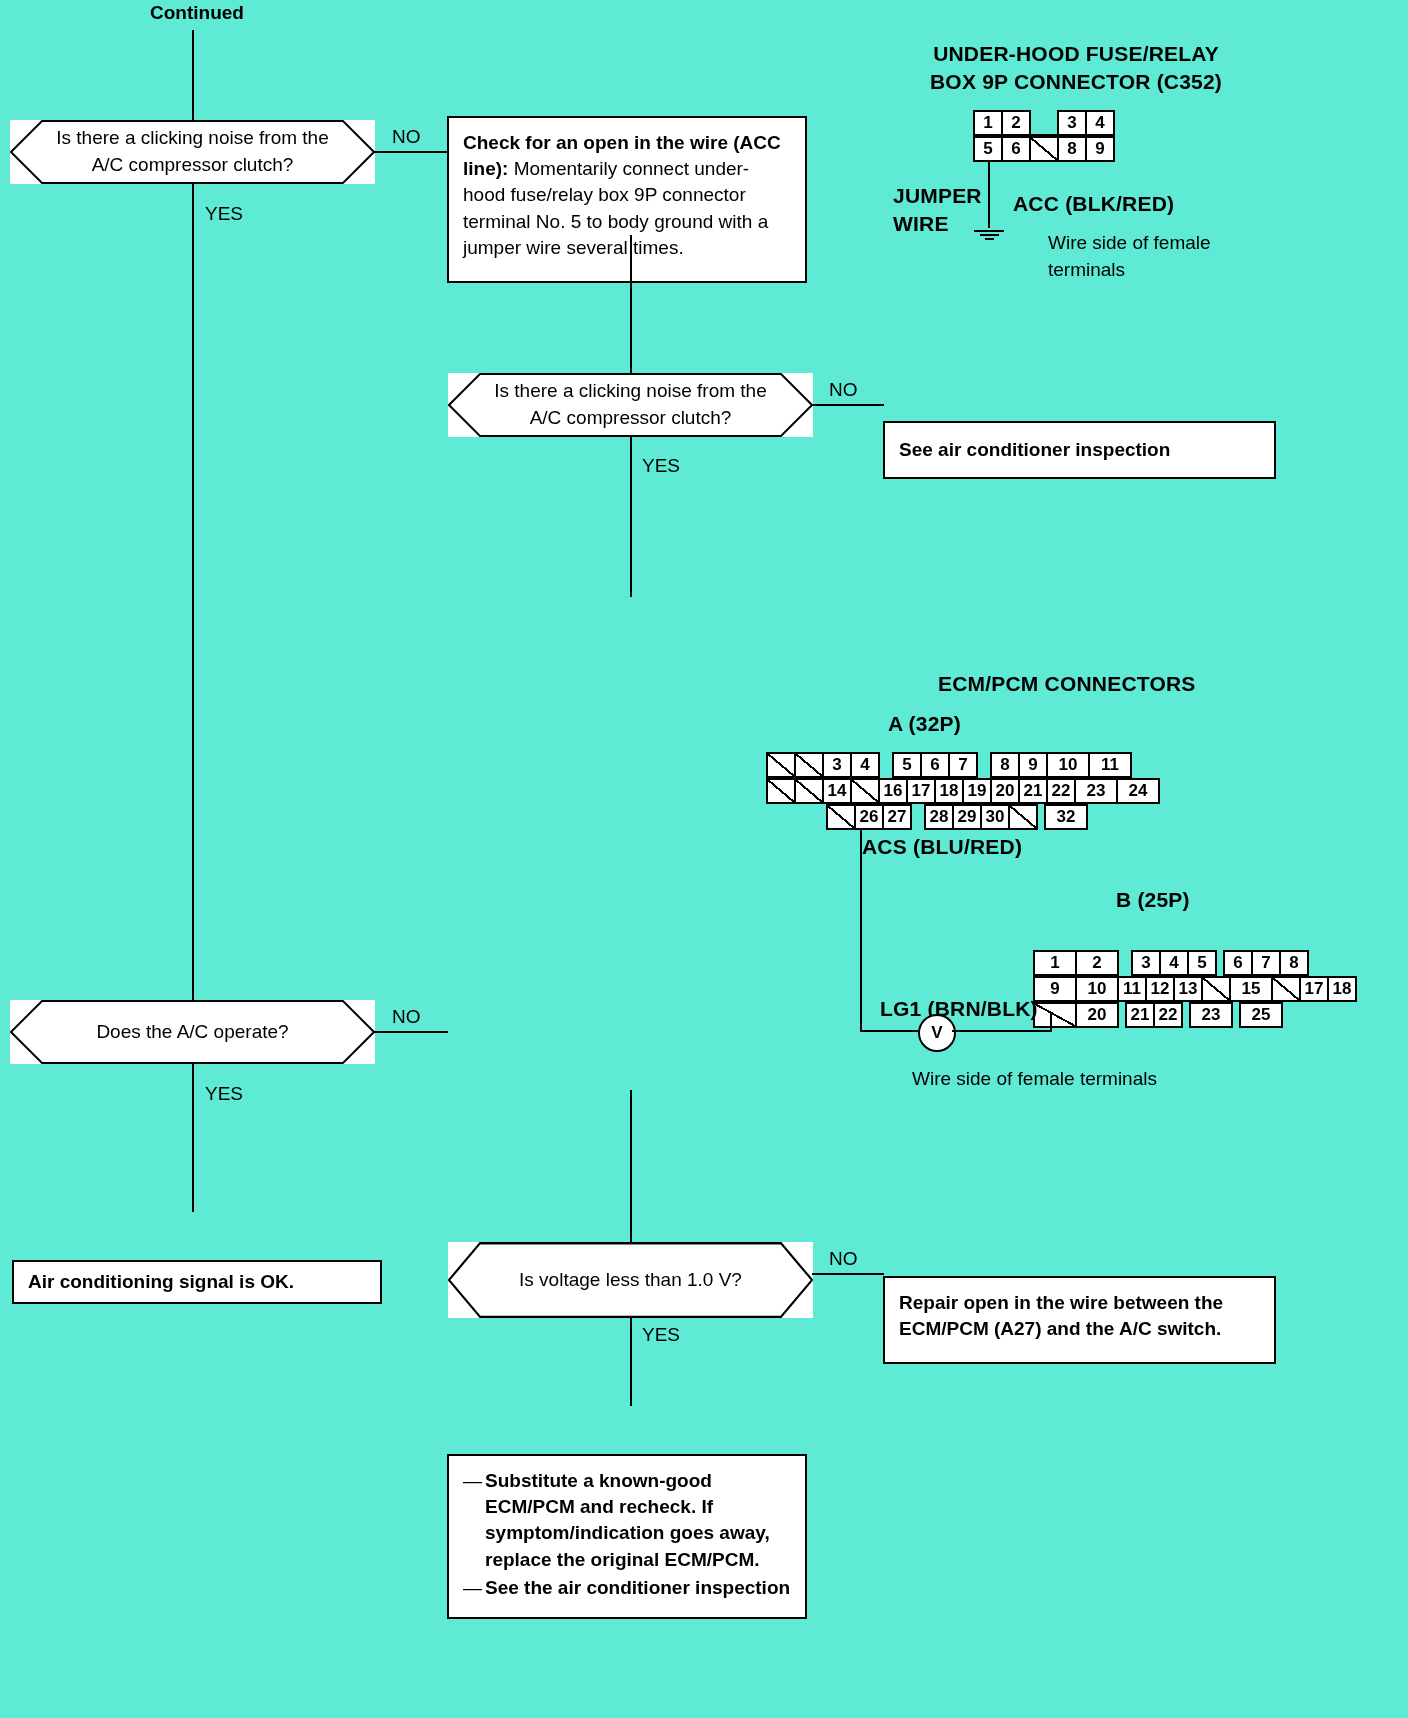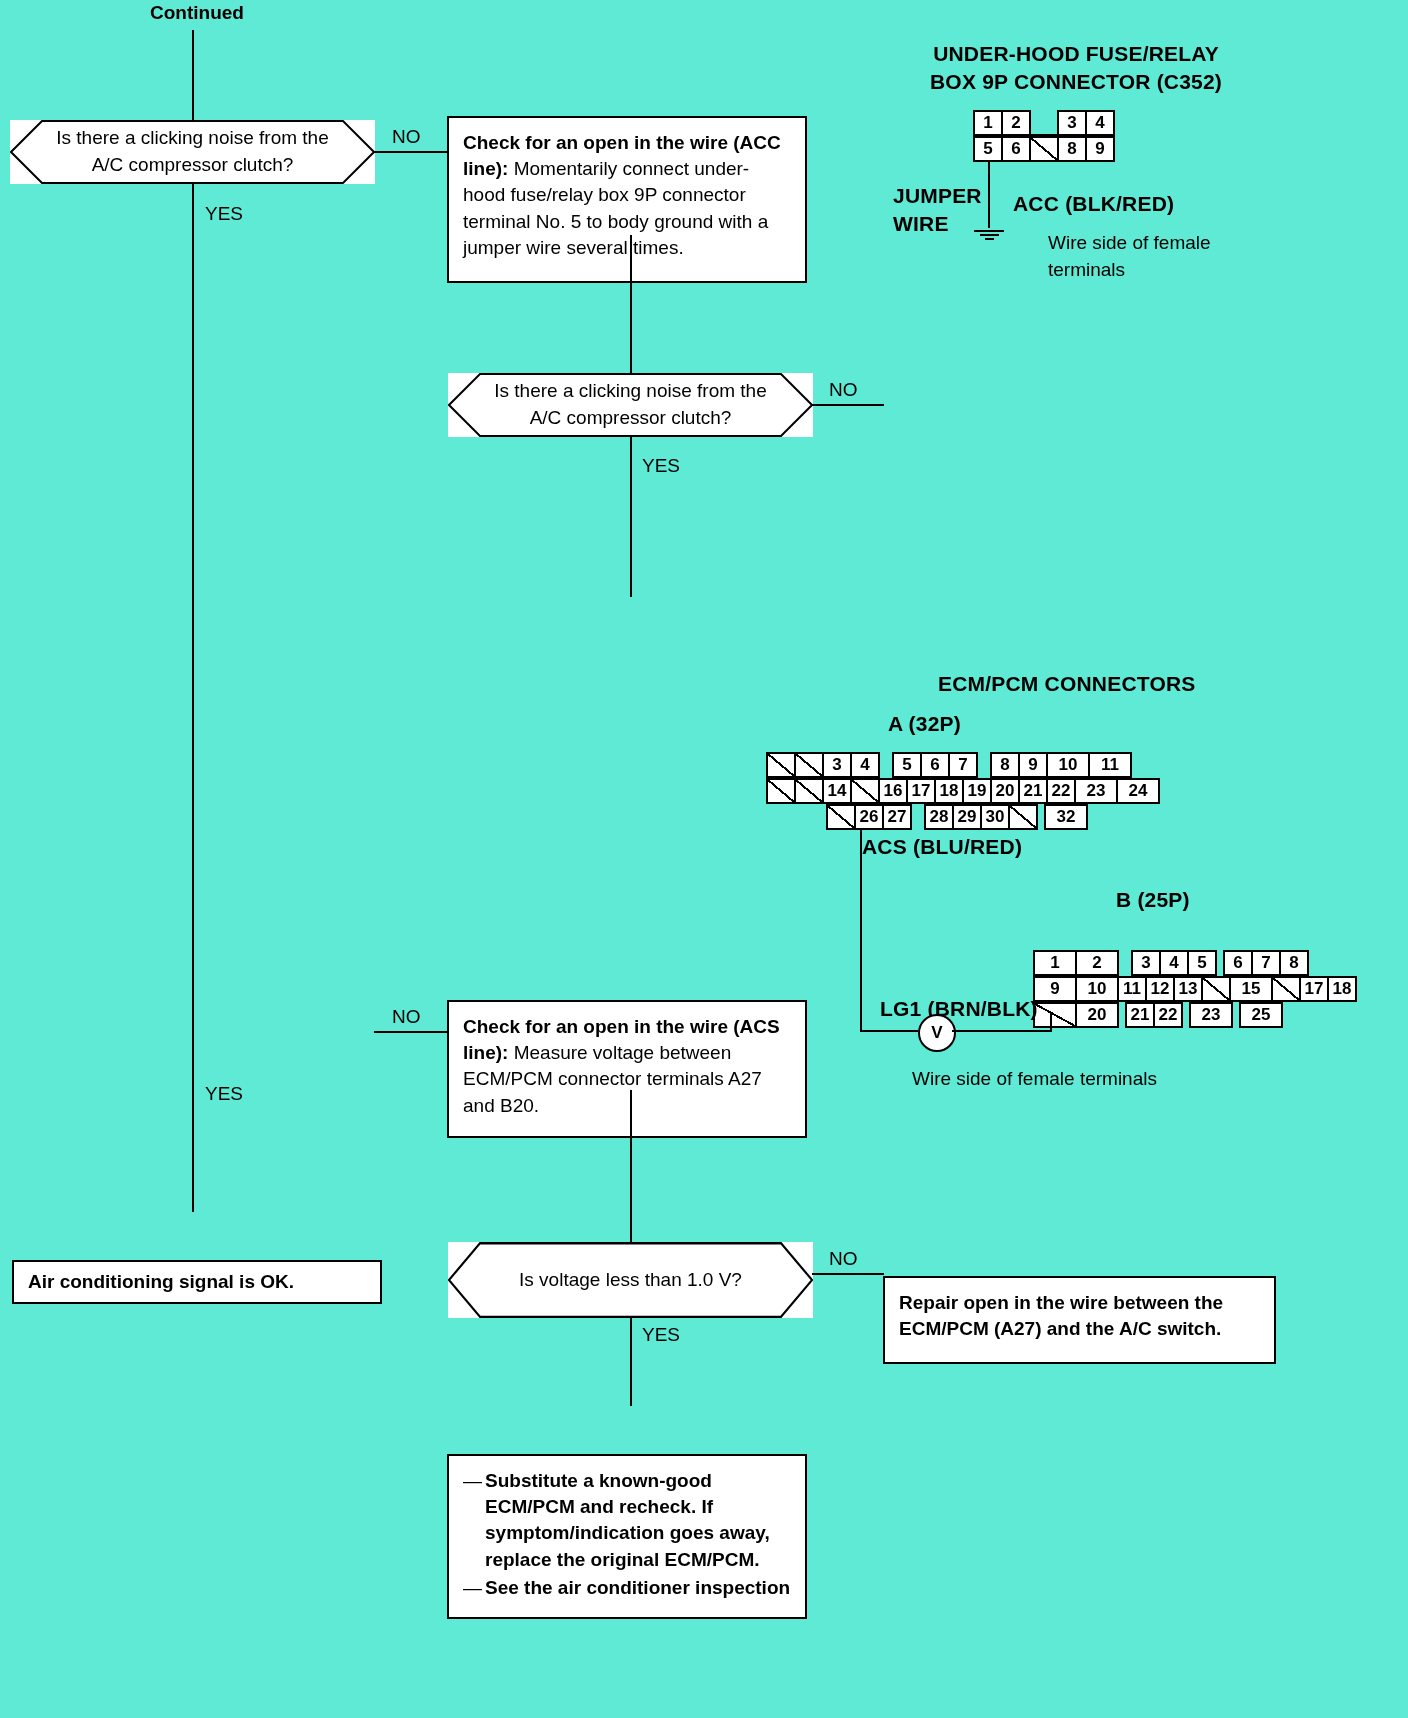--- a/index.html
+++ b/index.html
@@ -166,20 +166,23 @@
     <svg viewBox="0 0 365 64" preserveAspectRatio="none">
       <polygon points="32,1 333,1 364,32 333,63 32,63 1,32" fill="#fff" stroke="#000" stroke-width="2"></polygon>
     </svg>
     <span class="hexlabel">Is there a clicking noise from the A/C compressor clutch?</span>
   </div>
   <div class="hline" style="left:812px;top:404px;width:72px;"></div>
   <div class="lbl" style="left:829px;top:379px;">NO</div>
   <div class="vline" style="left:630px;top:437px;height:160px;"></div>
   <div class="lbl" style="left:642px;top:455px;">YES</div>
 
+  <div class="box" style="left:883px;top:373px;width:393px;height:58px;display:flex;align-items:center;">
+    <b>See air conditioner inspection</b>
+  </div>
 
 
   <div class="hdr" style="left:938px;top:670px;">ECM/PCM CONNECTORS</div>
   <div class="hdr" style="left:888px;top:710px;">A (32P)</div>
 
   <div class="pinrow" style="left:766px;top:752px;">
     <div class="cell diag"></div>
     <div class="cell diag"></div>
     <div class="cell">3</div>
     <div class="cell">4</div>
@@ -266,29 +269,31 @@
   </div>
 
   <div class="hdr" style="left:880px;top:995px;text-align:center;">LG1 (BRN/BLK)</div>
 
   <div class="vmeter" style="left:918px;top:1014px;">V</div>
   <div class="hline" style="left:952px;top:1030px;width:100px;"></div>
   <div class="vline" style="left:1050px;top:1014px;height:18px;"></div>
   <div class="lbl" style="left:912px;top:1068px;">Wire side of female terminals</div>
 
 
+  <div class="hex" style="left:10px;top:1000px;width:365px;height:64px;">
+    <svg viewBox="0 0 365 64" preserveAspectRatio="none">
+      <polygon points="32,1 333,1 364,32 333,63 32,63 1,32" fill="#fff" stroke="#000" stroke-width="2"></polygon>
+    </svg>
+    <span class="hexlabel">Does the A/C operate?</span>
+  </div>
   <div class="hline" style="left:374px;top:1031px;width:74px;"></div>
   <div class="lbl" style="left:392px;top:1006px;">NO</div>
   <div class="vline" style="left:192px;top:1064px;height:148px;"></div>
   <div class="lbl" style="left:205px;top:1083px;">YES</div>
 
-  <div class="box" style="left:447px;top:952px;width:360px;height:138px;">
-    <b>Check for an open in the wire (ACS line):</b>
-    <span>Measure voltage between ECM/PCM connector terminals A27 and B20.</span>
-  </div>
   <div class="vline" style="left:630px;top:1090px;height:152px;"></div>
 
   <div class="box" style="left:12px;top:1212px;width:370px;height:44px;display:flex;align-items:center;">
     <b>Air conditioning signal is OK.</b>
   </div>
 
   <div class="hex" style="left:448px;top:1242px;width:365px;height:76px;">
     <svg viewBox="0 0 365 64" preserveAspectRatio="none">
       <polygon points="32,1 333,1 364,32 333,63 32,63 1,32" fill="#fff" stroke="#000" stroke-width="2"></polygon>
     </svg>

